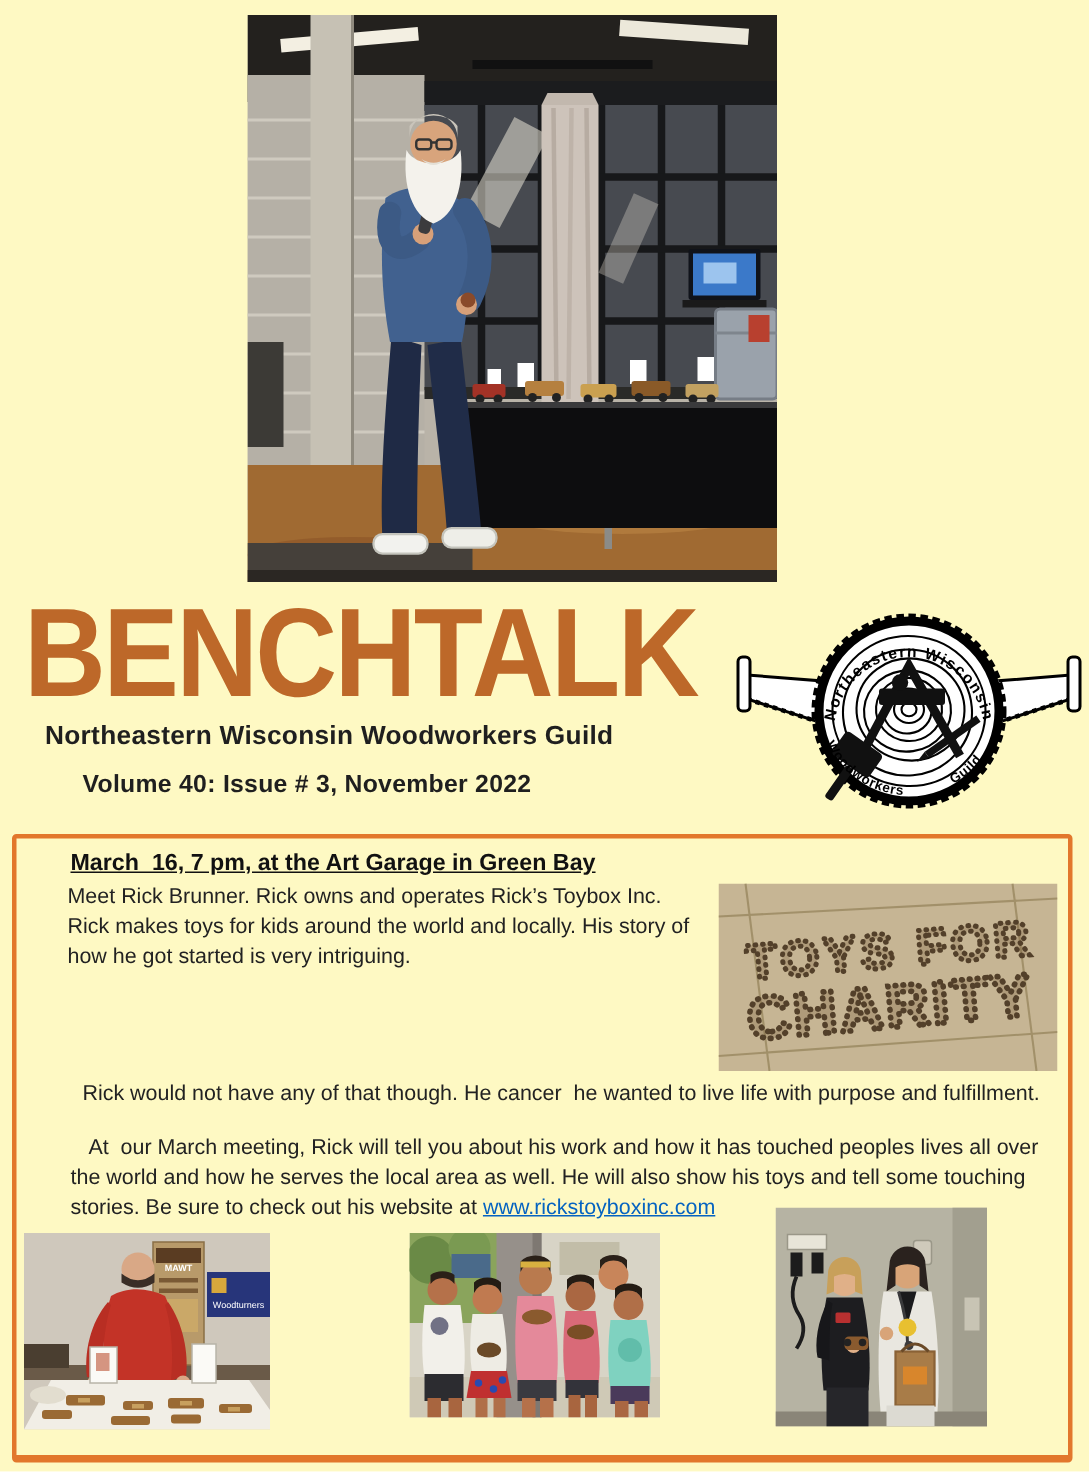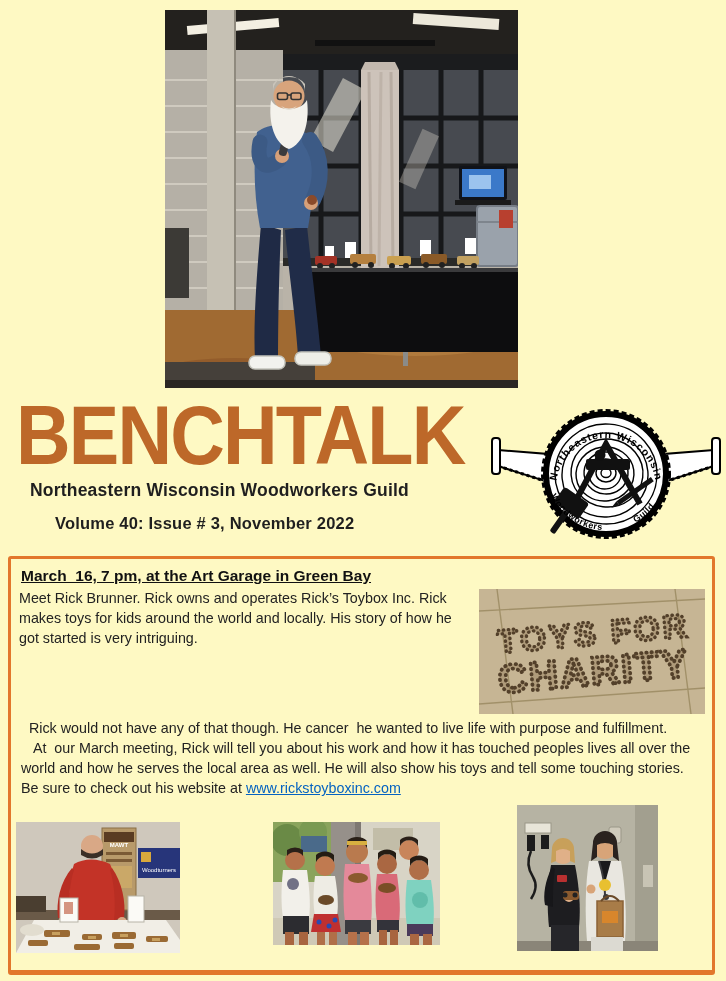--- a/index.html
+++ b/index.html
@@ -19,21 +19,21 @@
   .ph{position:absolute;display:block;}
   .ph-top{left:165px;top:10px;}
   .ph-booth{left:16px;top:822px;}
   .ph-kids{left:273px;top:822px;}
   .ph-clinic{left:517px;top:805px;}
   .logo{position:absolute;left:488px;top:398px;}
 
   
   .content-box{position:absolute;left:8px;top:556px;width:707px;height:419px;
                box-sizing:border-box;border:3px solid #E2772C;border-bottom-width:5px;
-               border-radius:3px;background:transparent;}
+               border-radius:3px;background:transparent;padding-left:26px;}
   .box-heading{margin:8px 10px 3px 10px;font-size:15.5px;font-weight:bold;
                text-decoration:underline;white-space:pre-wrap;color:#111;}
   .row{display:flex;align-items:flex-start;margin:3px 7px 0 8px;gap:12px;}
   .col-text{width:464px;}
   .bt{margin:0;font-size:14.3px;line-height:1.4;white-space:pre-wrap;color:#222;}
   .toys-wrap{flex:0 0 auto;margin-top:1px;}
   .weblink{color:#0563C1;text-decoration:underline;cursor:pointer;}
 
   svg text{font-family:"Liberation Sans",sans-serif;}
 </style>
@@ -247,21 +247,21 @@
             <line x1="212" y1="125" x2="196" y2="0"></line>
           </g>
           <g transform="rotate(-5 113 62)" text-anchor="middle" fill="rgba(96,62,30,0.22)" stroke="#53402a" stroke-linecap="round">
             <text x="116" y="56" font-size="33" font-weight="bold" letter-spacing="3" stroke-width="3.4" stroke-dasharray="0.4 4.6">TOYS FOR</text>
             <text x="113" y="96" font-size="40" font-weight="bold" letter-spacing="2" stroke-width="3.8" stroke-dasharray="0.4 4.8">CHARITY</text>
           </g>
         </svg>
       </div>
     </div>
     <p class="bt" style="margin:0 10px;">  Rick would not have any of that though. He cancer  he wanted to live life with purpose and fulfillment.</p>
-    <p class="bt" style="margin:0 10px;"><span>   At  our March meeting, Rick will tell you about his work and how it has touched peoples lives all over the world and how he serves the local area as well. He will also show his toys and tell some touching stories. Be sure to check out his website at </span><a class="weblink" href="#">www.rickstoyboxinc.com</a></p>
+    <p class="bt" style="margin:16px 10px;"><span>   At  our March meeting, Rick will tell you about his work and how it has touched peoples lives all over the world and how he serves the local area as well. He will also show his toys and tell some touching stories. Be sure to check out his website at </span><a class="weblink" href="#">www.rickstoyboxinc.com</a></p>
   </div>
 
   <svg class="ph ph-booth" width="164" height="131" viewBox="0 0 164 131">
     <rect width="164" height="131" fill="#cfc8bc"></rect>
     <rect x="0" y="88" width="164" height="10" fill="#6a5a48"></rect>
     <rect x="0" y="74" width="30" height="16" fill="#4a3e30"></rect>
 
     <g>
       <rect x="86" y="6" width="34" height="82" fill="#b89a6a" stroke="#8a6f45" stroke-width="1"></rect>
       <rect x="88" y="10" width="30" height="10" fill="#5a3c22"></rect>

